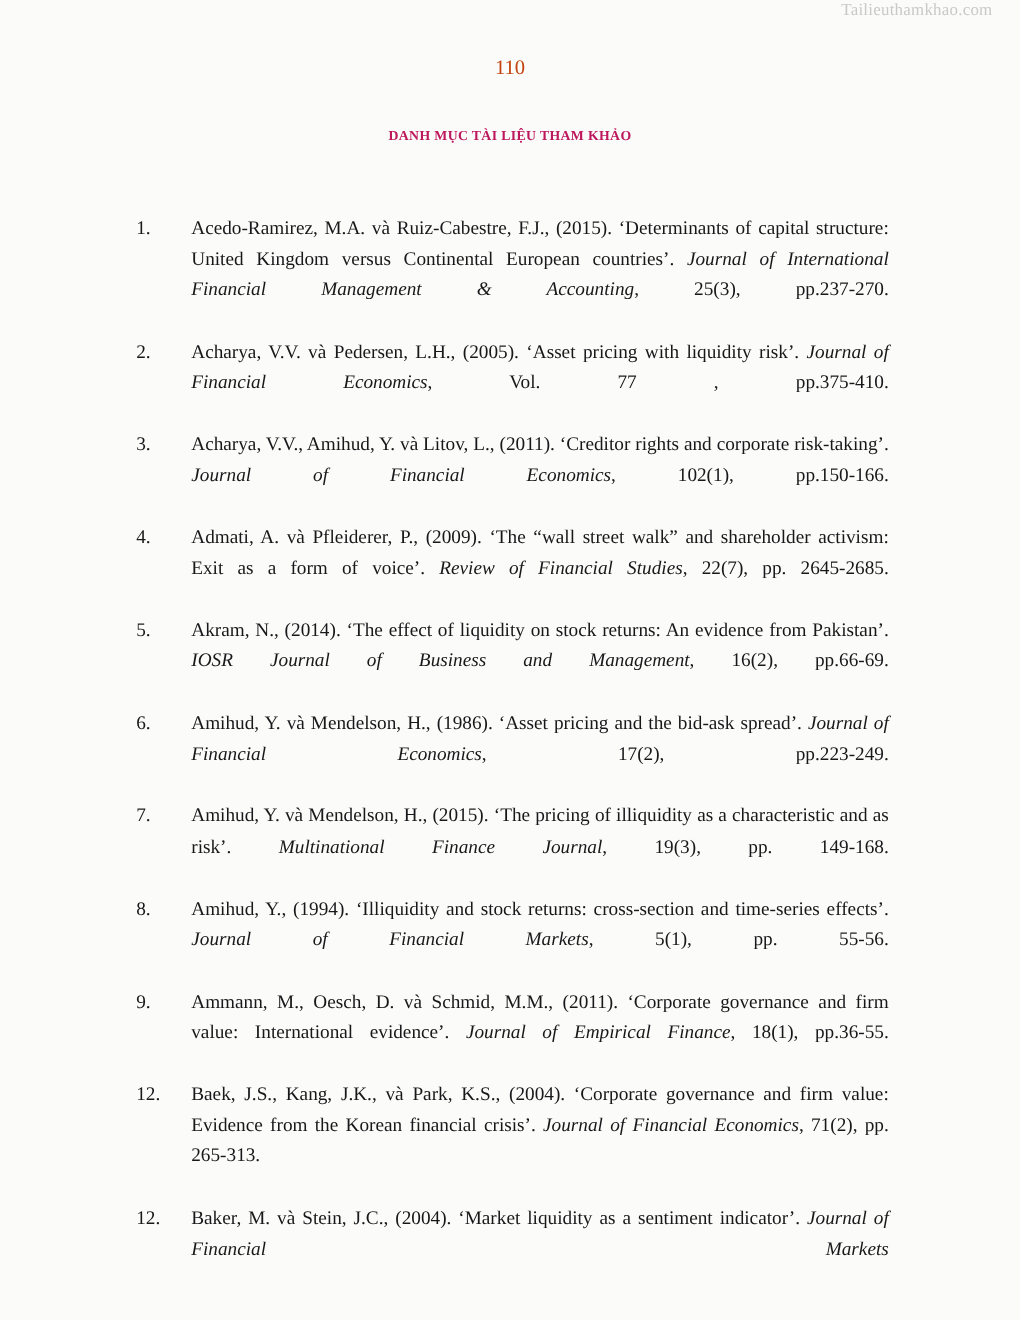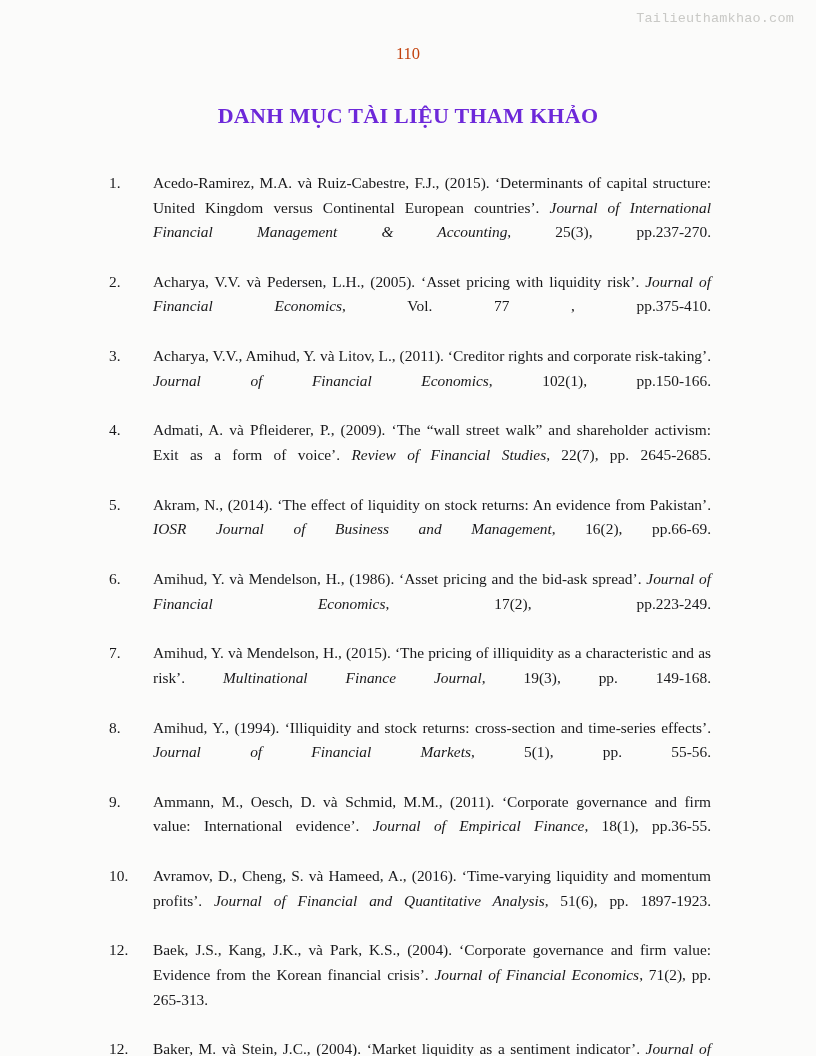--- a/index.html
+++ b/index.html
@@ -14,23 +14,23 @@
     color: #18181a;
     position: relative;
     overflow: hidden;
   }
   .page {
     position: absolute;
     inset: 0;
   }
   .watermark {
     position: absolute;
-    top: 11px;
+    top: 0;
     right: 22px;
-    font-family: Liberation Mono, monospace;
+    font-family: Liberation Serif, serif;
     font-size: 13.5px;
     letter-spacing: 0.2px;
     color: #c9c9c6;
     user-select: none;
     white-space: nowrap;
   }
   .page-number {
     position: absolute;
     top: 44px;
     left: 0;
@@ -38,24 +38,24 @@
     text-align: center;
     font-size: 16.5px;
     color: #c2410c;
   }
   .doc-title {
     position: absolute;
     top: 103px;
     left: 0;
     right: 0;
     text-align: center;
-    font-size: 22px;
+    font-size: 11px;
     font-weight: bold;
     letter-spacing: 0.3px;
-    color: #6d28d9;
+    color: #be185d;
   }
   .ref-list {
     position: absolute;
     top: 171px;
     left: 105px;
     right: 105px;
   }
   .ref-item {
     display: flex;
     align-items: flex-start;
@@ -129,24 +129,20 @@
       </div>
       <div class="ref-item">
         <div class="ref-num">8.</div>
         <div class="ref-text"><span>Amihud, Y., (1994). ‘Illiquidity and stock returns: cross-section and time-series effects’. </span><i>Journal of Financial Markets</i><span>, 5(1), pp. 55-56.</span></div>
       </div>
       <div class="ref-item">
         <div class="ref-num">9.</div>
         <div class="ref-text"><span>Ammann, M., Oesch, D. và Schmid, M.M., (2011). ‘Corporate governance and firm value: International evidence’. </span><i>Journal of Empirical Finance</i><span>, 18(1), pp.36-55.</span></div>
       </div>
       <div class="ref-item">
-        <div class="ref-num">10.</div>
-        <div class="ref-text"><span>Avramov, D., Cheng, S. và Hameed, A., (2016). ‘Time-varying liquidity and momentum profits’. </span><i>Journal of Financial and Quantitative Analysis</i><span>, 51(6), pp. 1897-1923.</span></div>
-      </div>
-      <div class="ref-item">
         <div class="ref-num">12.</div>
         <div class="ref-text"><span>Baek, J.S., Kang, J.K., và Park, K.S., (2004). ‘Corporate governance and firm value: Evidence from the Korean financial crisis’. </span><i>Journal of Financial Economics</i><span>, 71(2), pp. 265-313.</span></div>
       </div>
       <div class="ref-item">
         <div class="ref-num">12.</div>
         <div class="ref-text"><span>Baker, M. và Stein, J.C., (2004). ‘Market liquidity as a sentiment indicator’. </span><i>Journal of Financial Markets</i></div>
       </div>
     </div>
 
 </div>

